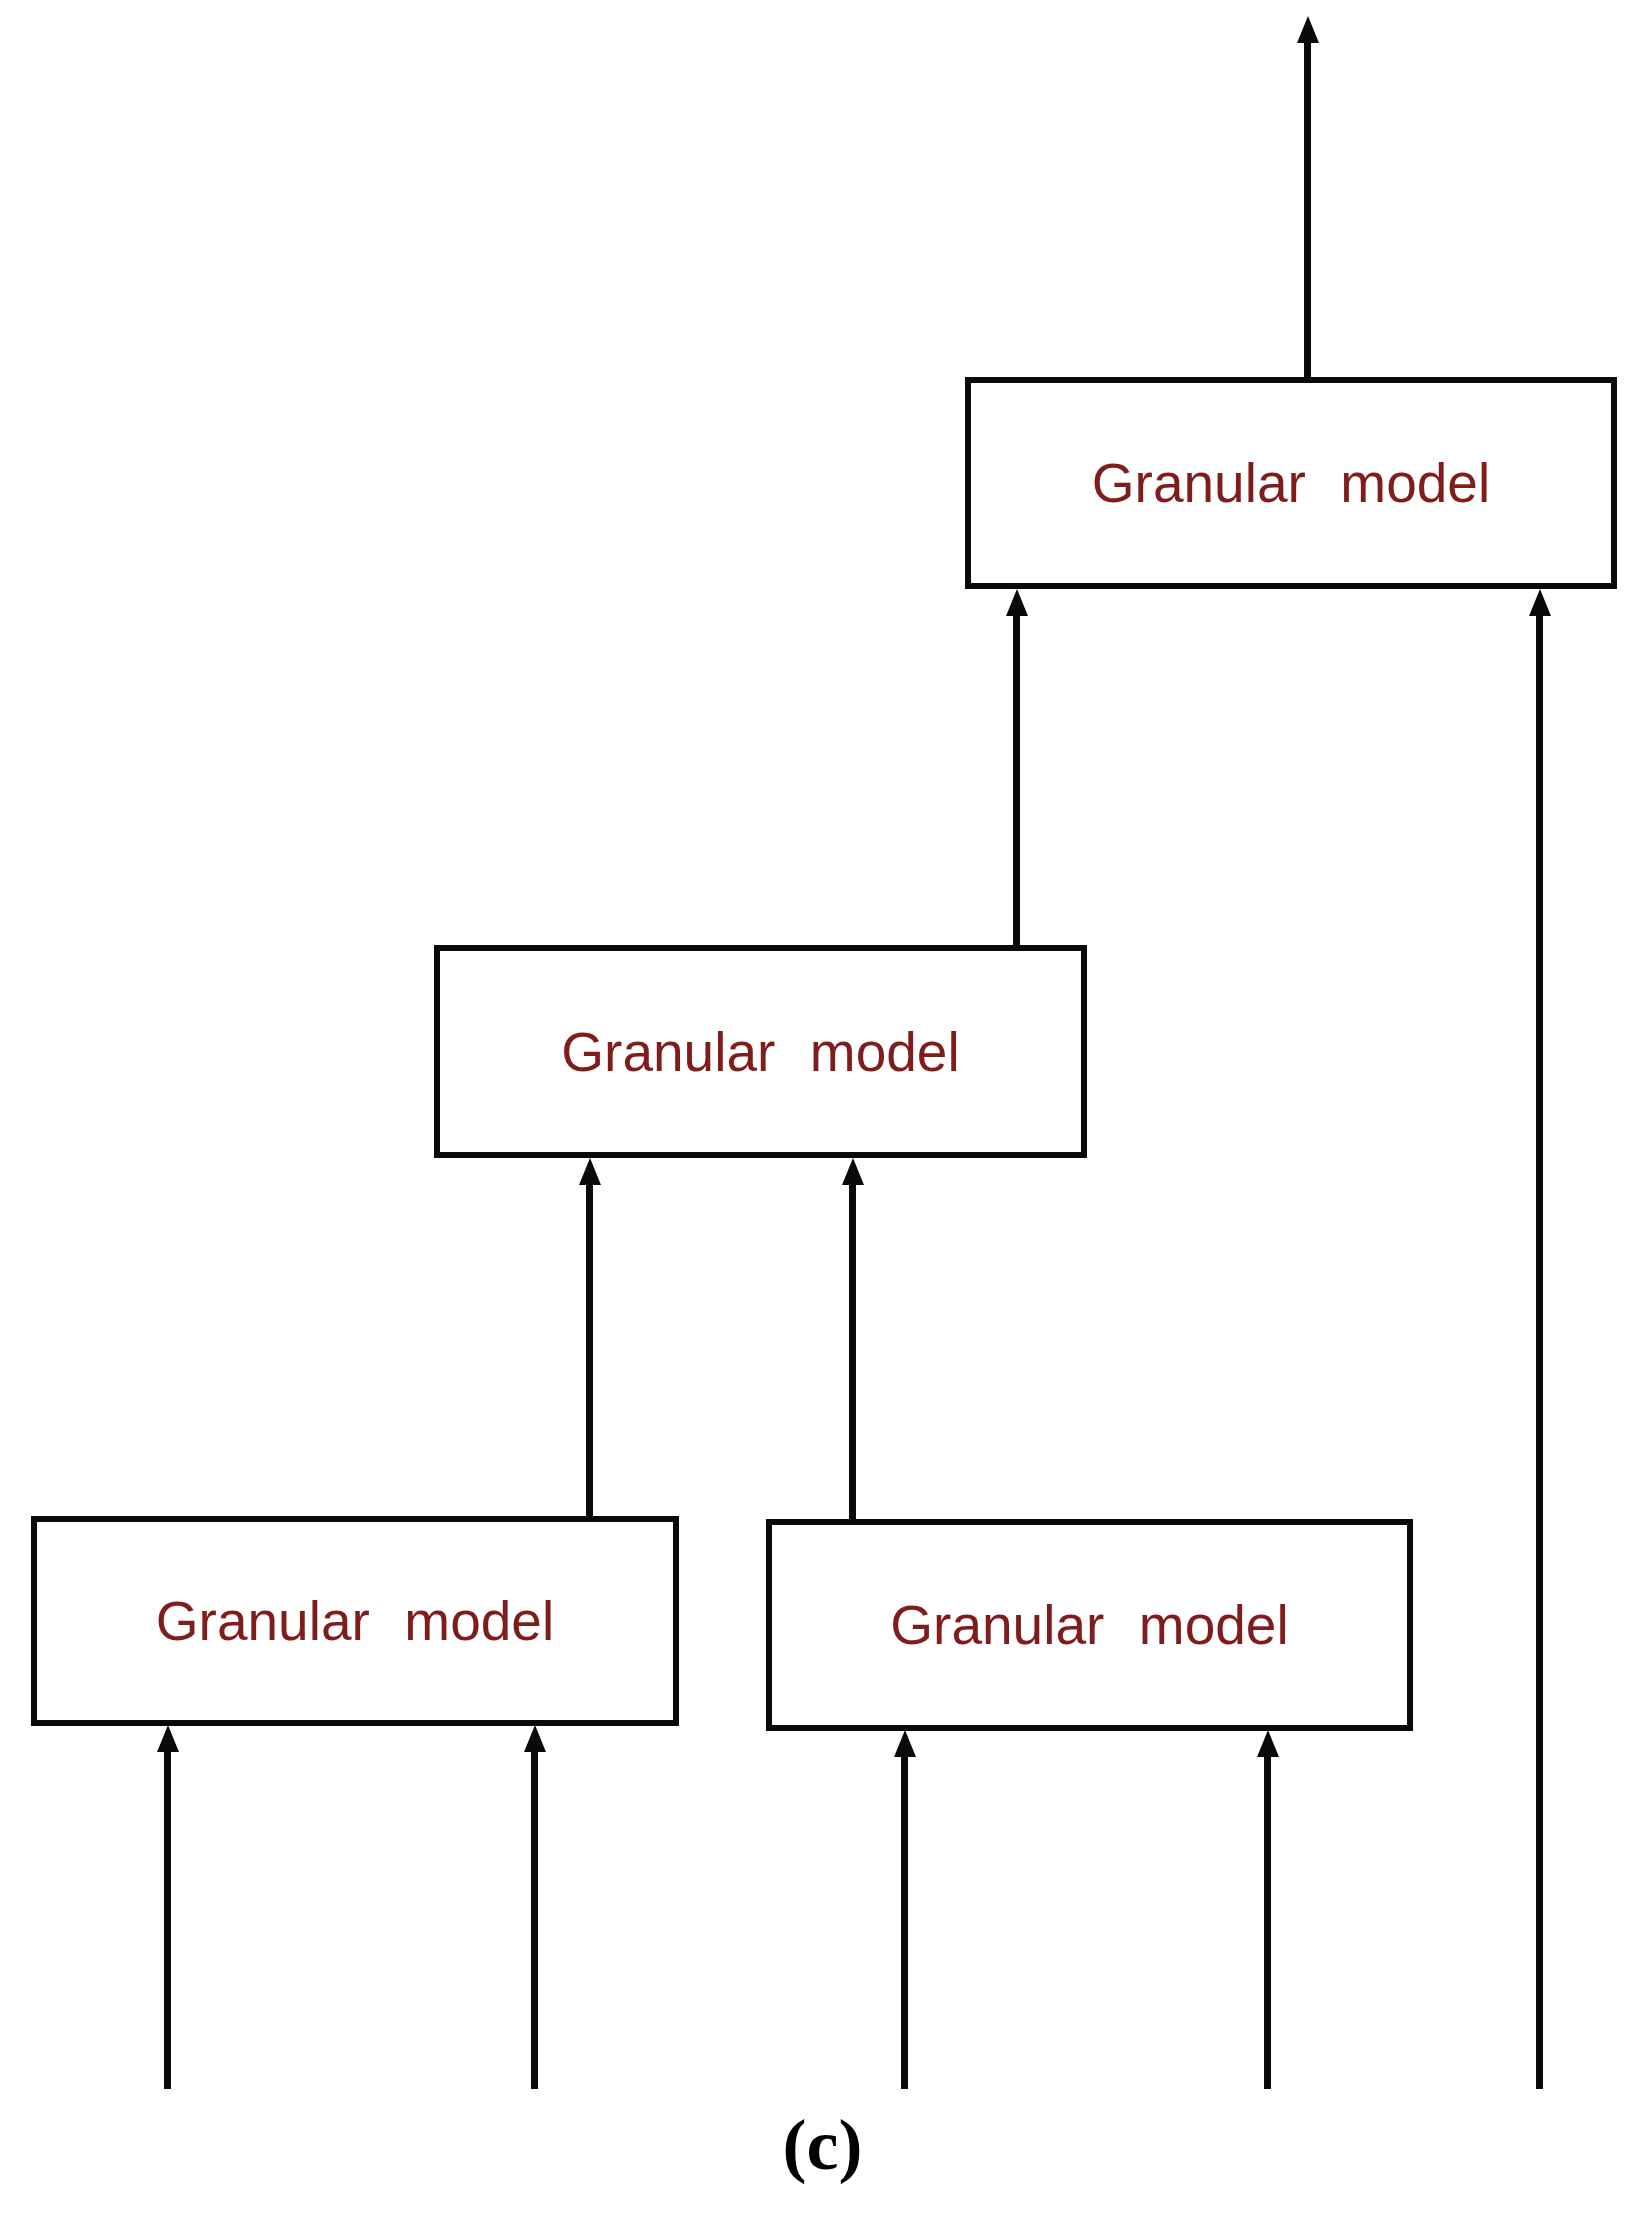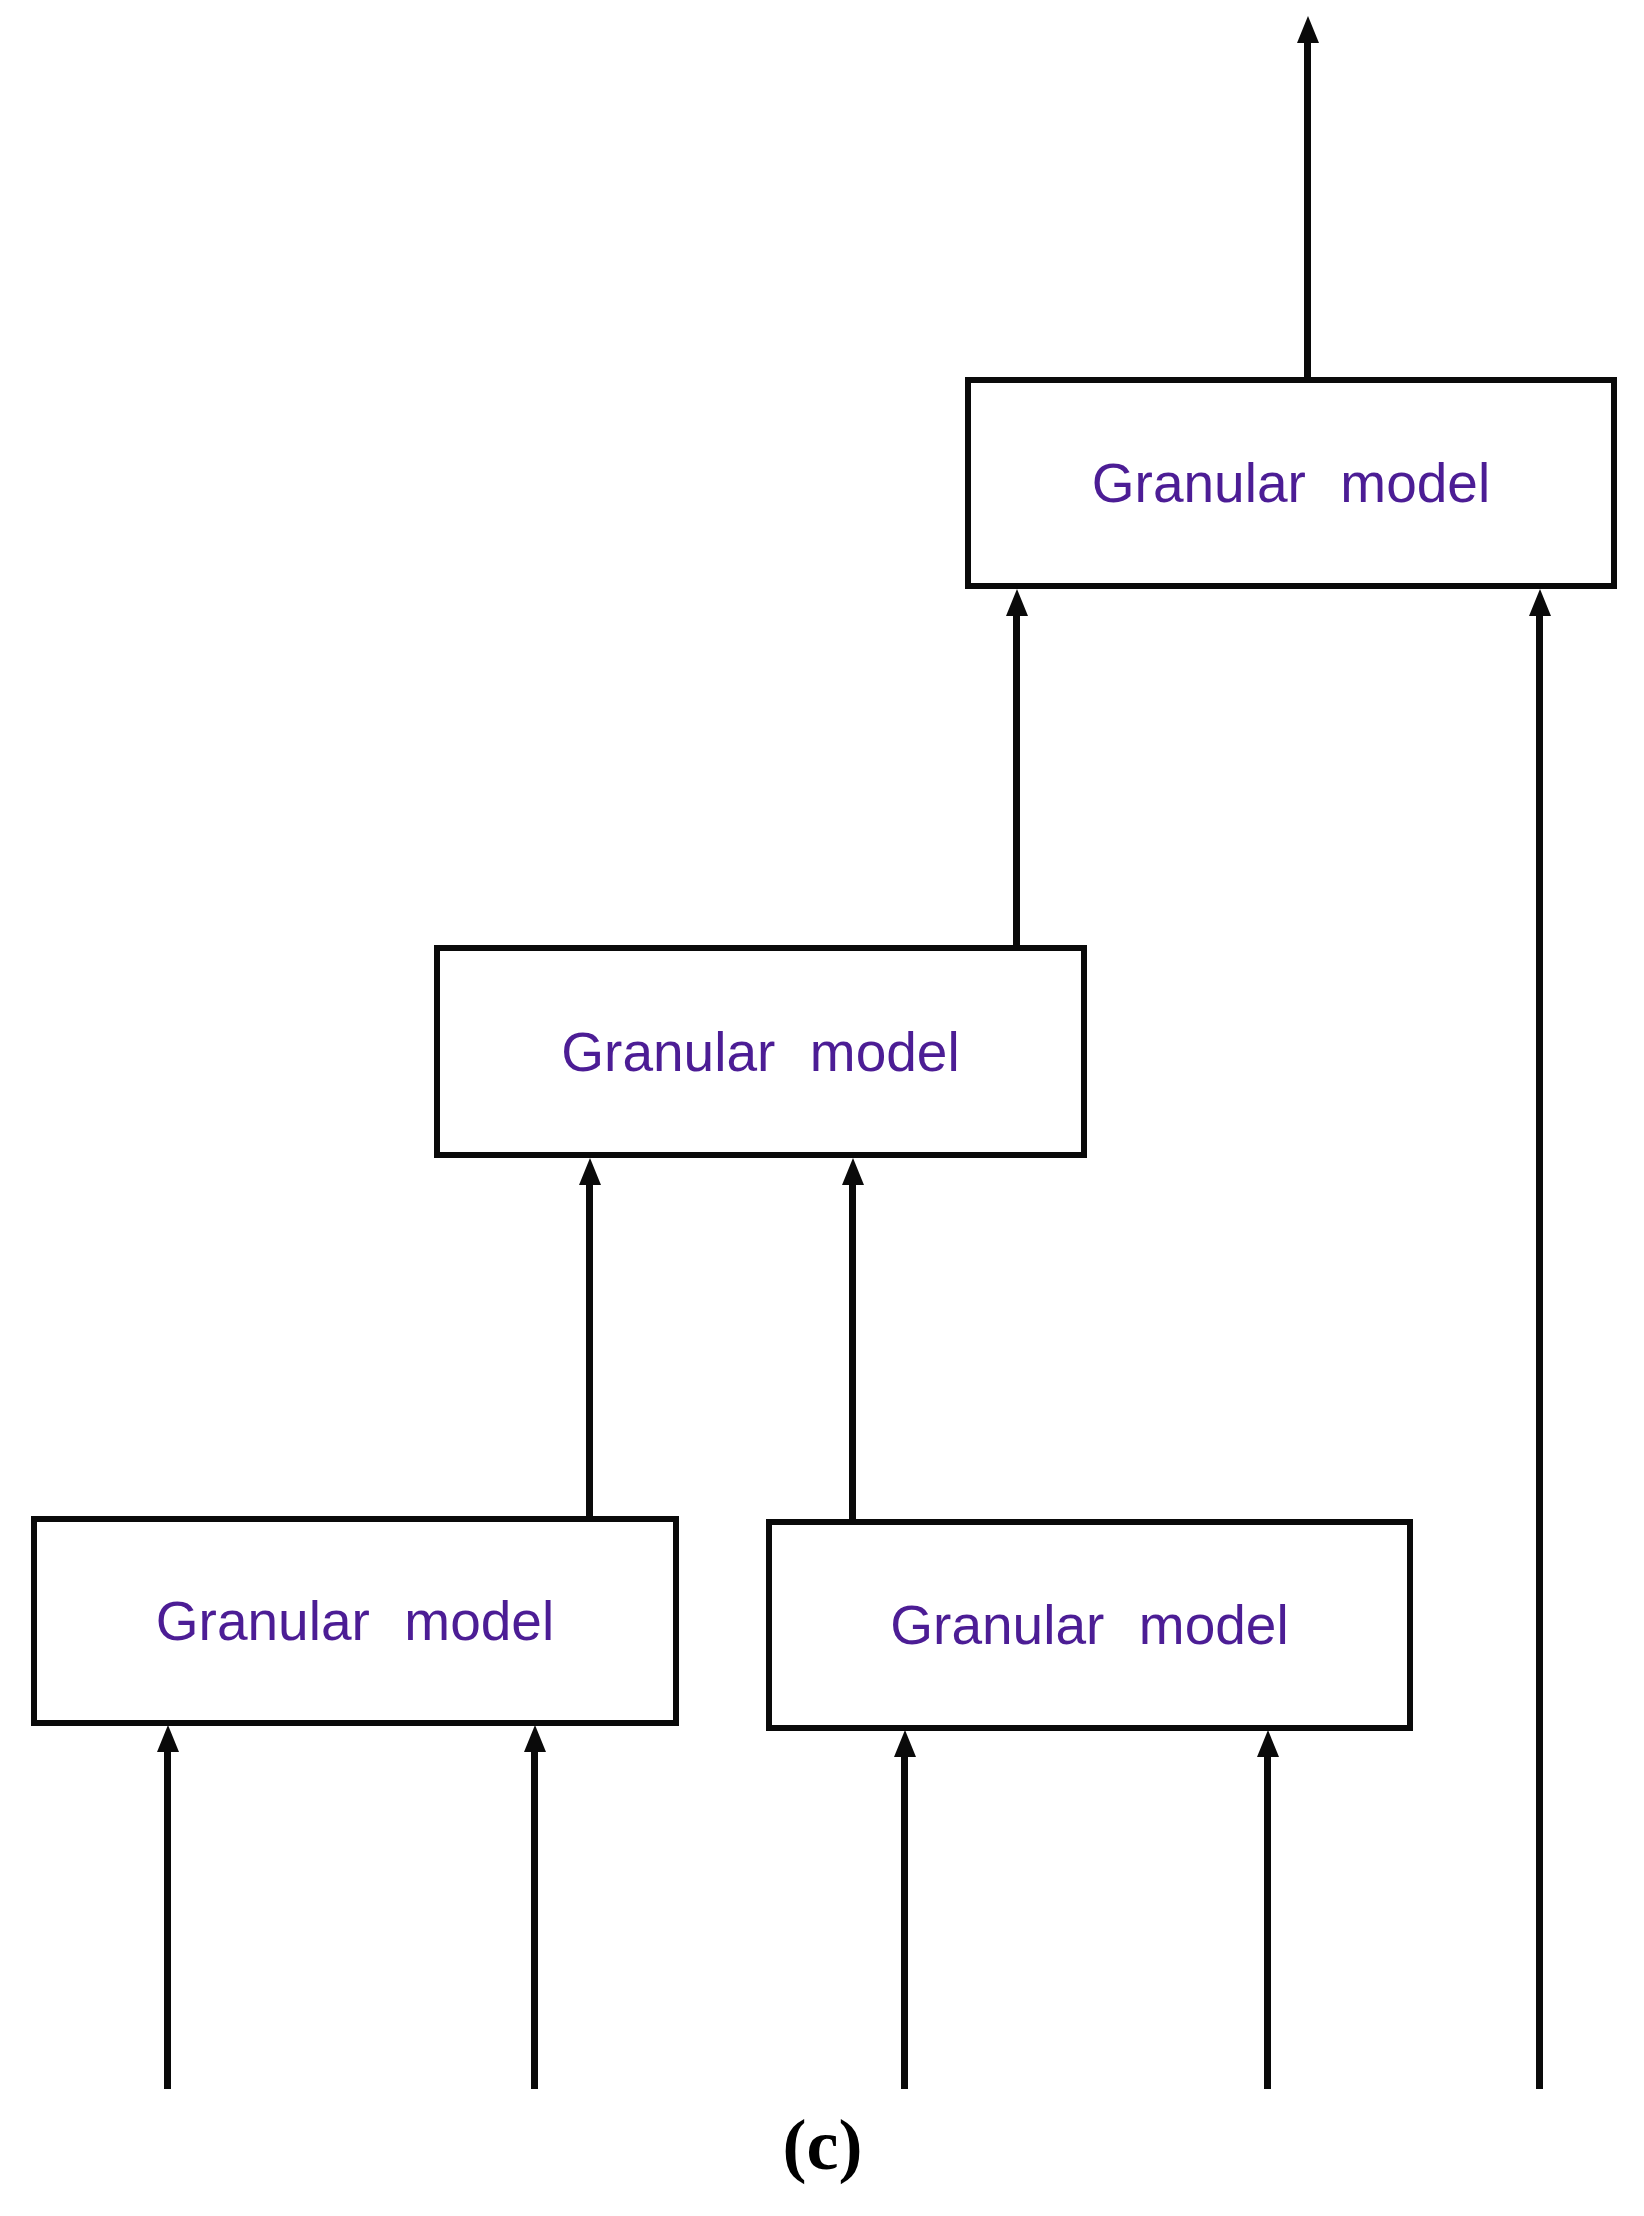--- a/index.html
+++ b/index.html
@@ -19,21 +19,21 @@
     position: absolute;
     box-sizing: border-box;
     border: 6.8px solid #0a0a0a;
     background: #ffffff;
     display: flex;
     align-items: center;
     justify-content: center;
   }
   .model-box .label {
     font-size: 55px;
-    color: #4c1d95;
+    color: #7f1d1d;
     letter-spacing: 0px;
     word-spacing: 0.35em;
     white-space: nowrap;
   }
   .arrow {
     position: absolute;
     width: 23px;
     display: flex;
     flex-direction: column;
     align-items: center;

